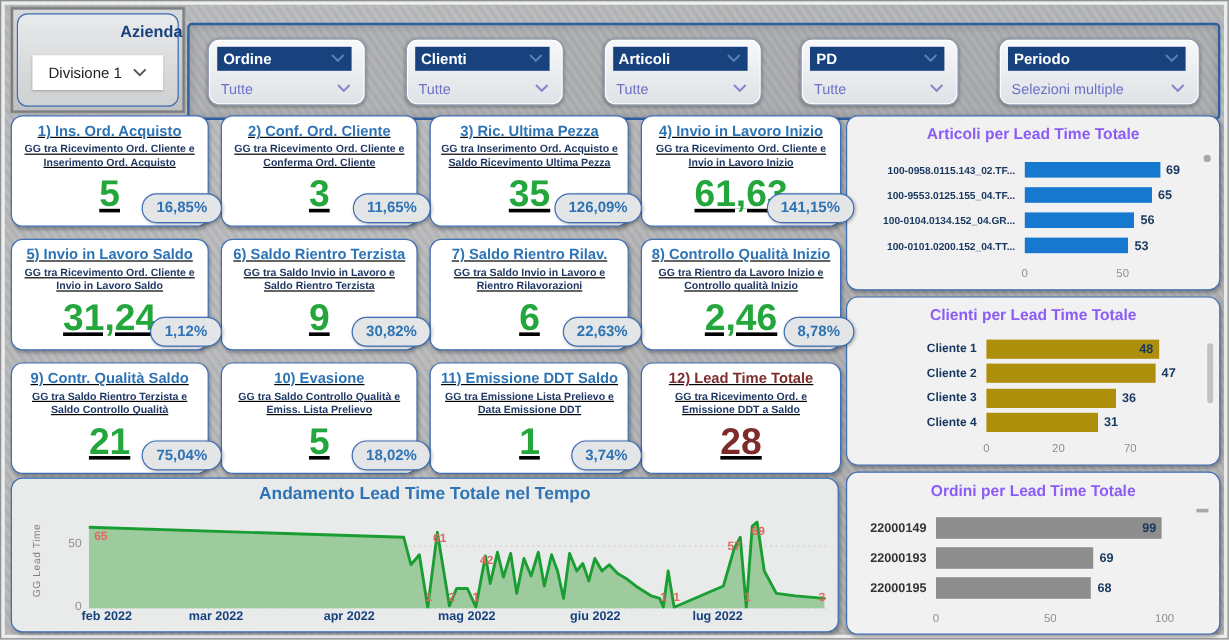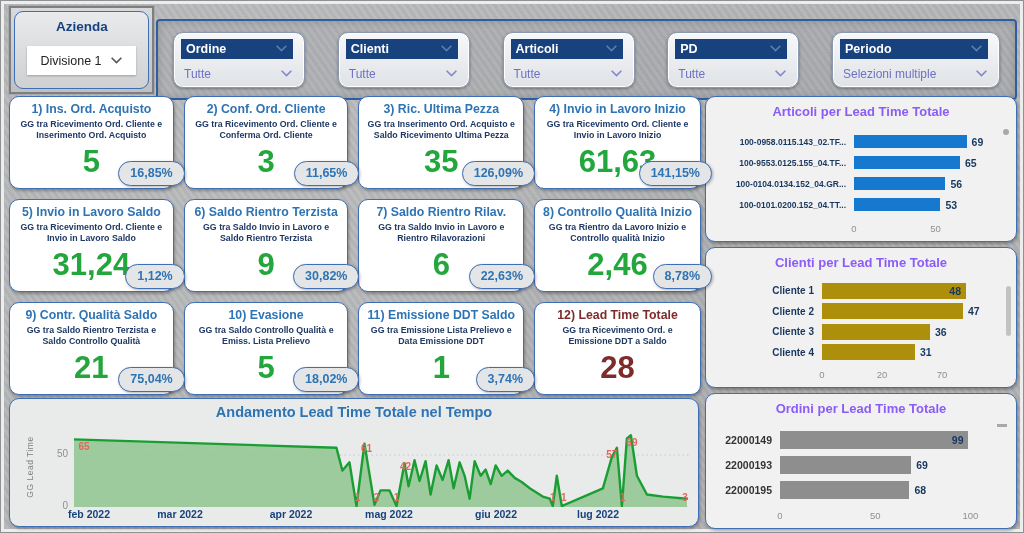--- a/index.html
+++ b/index.html
@@ -12,22 +12,22 @@
       radial-gradient(circle at 75% 70%, rgba(0,0,0,.05), transparent 50%),
       repeating-linear-gradient(55deg, rgba(255,255,255,.05) 0 3px, rgba(0,0,0,.03) 3px 6px);
     border:1px solid #8f9092;
     box-shadow:inset 0 0 0 3px #eceded;
   }
   
   .azienda{position:absolute;left:8px;top:5px;width:141px;height:84px;
     background:linear-gradient(#d8d9db,#bfc0c2);border:2px solid #7e7f81;box-shadow:0 0 0 1px #a9aaac;}
   .azienda-inner{position:absolute;inset:3px;border:1.5px solid #3E6EB5;border-radius:9px;
     background:linear-gradient(#e9eaec,#cfd0d2);}
-  .azienda-title{position:absolute;top:11px;left:0;right:0;text-align:left;
-    color:#17427E;font-weight:bold;font-size:13.5px;padding-left:45px;}
+  .azienda-title{position:absolute;top:11px;left:0;right:0;text-align:right;
+    color:#17427E;font-weight:bold;font-size:13.5px;}
   .azienda-select{position:absolute;left:16px;right:16px;top:38px;height:29px;background:#fff;
     display:flex;align-items:center;justify-content:center;gap:8px;
     box-shadow:0 1px 2px rgba(0,0,0,.25);font-size:12.5px;color:#222;cursor:pointer;}
   .filterbar{position:absolute;left:155px;top:18px;width:861px;height:81px;box-sizing:border-box;
     border:2px solid #2F5E9E;border-radius:4px;background:rgba(90,95,105,.10);
     box-shadow:inset 0 0 8px rgba(0,0,0,.18);
     display:flex;align-items:center;justify-content:space-between;padding:0 15px;}
   .filter{width:132px;height:56px;box-sizing:border-box;
     background:linear-gradient(#f7f8fa,#dfe2e6);border:1px solid #8a97ad;border-radius:10px;
     box-shadow:0 1px 3px rgba(0,0,0,.35), inset 0 0 0 1px #ffffff;padding:6px 7px 0;}
@@ -35,21 +35,21 @@
   .filter-head{height:20px;background:#17427E;display:flex;align-items:center;
     justify-content:space-between;padding:0 5px;margin-right:4px;cursor:pointer;}
   .filter-label{color:#fff;font-weight:bold;font-size:12.5px;white-space:nowrap;}
   .chev{display:inline-flex;align-items:center;}
   .chev-head{color:#5B7FB2;}
   .filter-value-row{display:flex;align-items:center;justify-content:space-between;
     padding:8px 4px 0 3px;color:#6D71C6;font-size:12px;cursor:pointer;}
   .chev-val{color:#8487c9;}
   
   .kpi-grid{position:absolute;left:8px;top:95px;width:692px;height:299px;
-    display:grid;grid-template-columns:repeat(4,1fr);grid-template-rows:repeat(3,1fr);gap:10px;}
+    display:grid;grid-template-columns:repeat(4,1fr);grid-template-rows:repeat(3,1fr);gap:10px;text-decoration:underline;}
   .kpi-card{position:relative;background:#fff;border:1.5px solid #3E6EB5;border-radius:10px;
     display:flex;flex-direction:column;align-items:center;padding:5px 8px 2px;box-sizing:border-box;
     box-shadow:1px 2px 3px rgba(0,0,0,.28);}
   .kpi-title{color:#2E74B5;font-weight:bold;font-size:12.3px;white-space:nowrap;}
   .kpi-sub{color:#1F3864;font-weight:bold;font-size:8.8px;text-align:center;line-height:1.3;margin-top:3px;}
   .kpi-value{flex:1;display:flex;align-items:center;color:#23A63B;font-size:31px;font-weight:bold;margin-top:-3px;}
   .maroon .kpi-title,.maroon .kpi-value{color:#7E2B2B;}
   .kpi-badge{position:absolute;right:-12px;bottom:2px;height:25px;line-height:23px;box-sizing:border-box;
     padding:0 11px;background:#E4E5E6;border:1.5px solid #3E6EB5;border-radius:14px;
     color:#2E74B5;font-weight:bold;font-size:12.5px;z-index:6;box-shadow:1px 1px 3px rgba(0,0,0,.3);}

